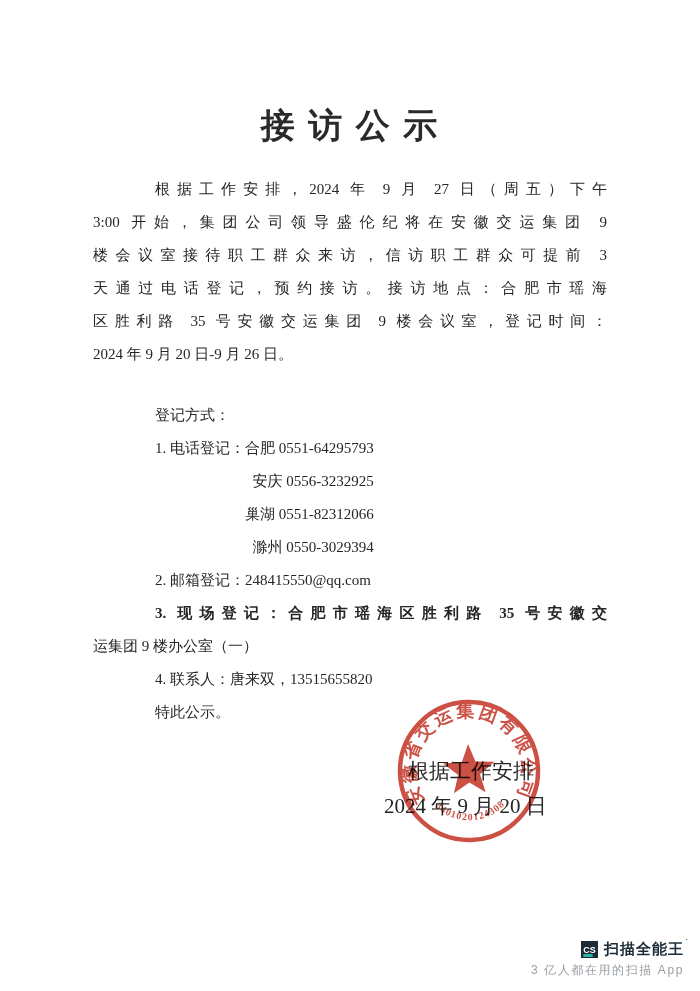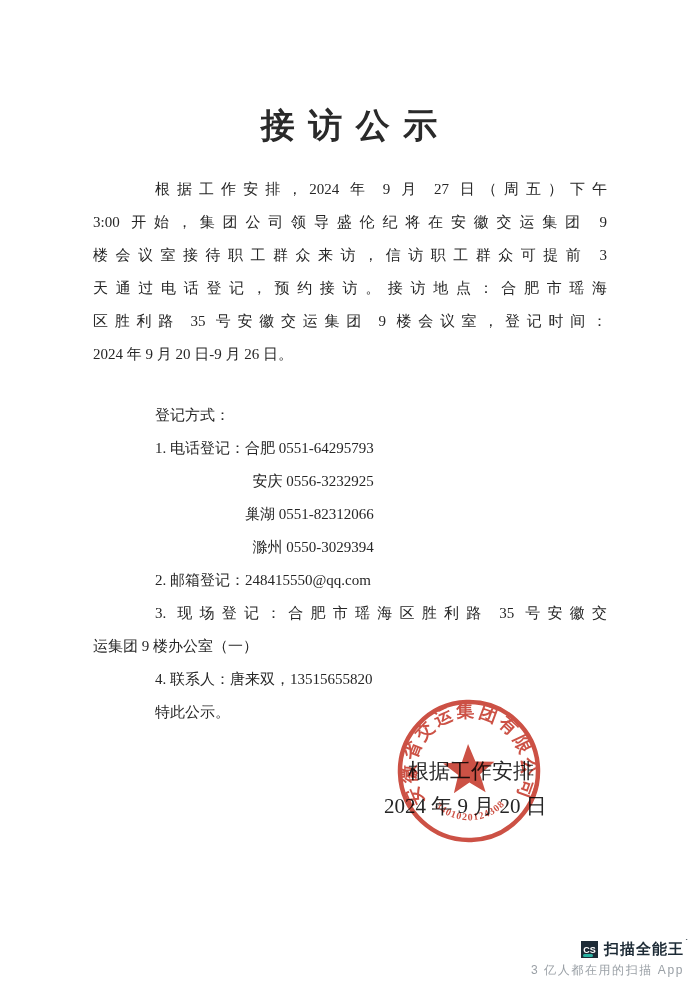--- a/index.html
+++ b/index.html
@@ -15,21 +15,21 @@
   }
   
   .line{font-size:15px;line-height:33px;white-space:nowrap;}
   .jl{white-space:normal;text-align:justify;text-align-last:justify;}
   .para{position:absolute;top:173px;left:93px;width:514px;}
   .indent3{text-indent:62px;}
   .reg{position:absolute;top:399px;left:93px;width:514px;}
   .ind{margin-left:62px;}
   .phone-row{display:flex;margin-left:62px;text-align:right;}
   .phone-col .line{white-space:nowrap;}
-  .site1{padding-left:62px;white-space:normal;text-align:justify;text-align-last:justify;}
+  .site1{padding-left:62px;white-space:normal;text-align:justify;text-align-last:justify;font-weight:bold;}
   
   .sig{position:absolute;left:408px;top:755px;font-size:21px;line-height:33px;}
   .date{position:absolute;left:384px;top:790px;font-size:21px;line-height:33px;}
   
   .seal{
     position:absolute;left:394px;top:696px;width:150px;height:150px;
     mix-blend-mode:multiply;opacity:0.88;transform:rotate(-2deg);
   }
   .seal text{font-family:"Liberation Serif","DejaVu Serif",serif;font-weight:bold;}
   

